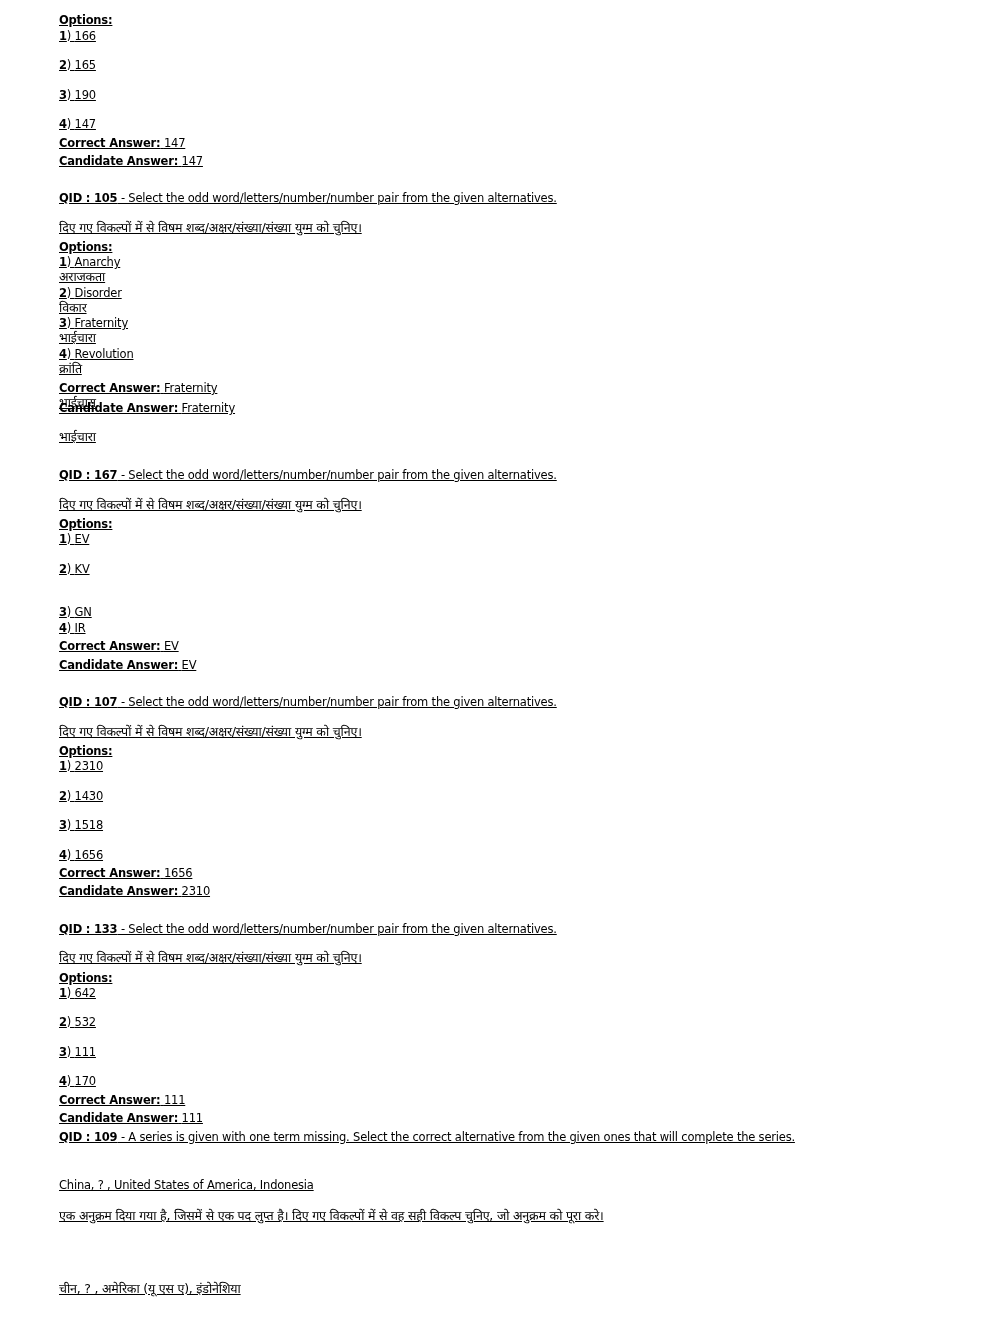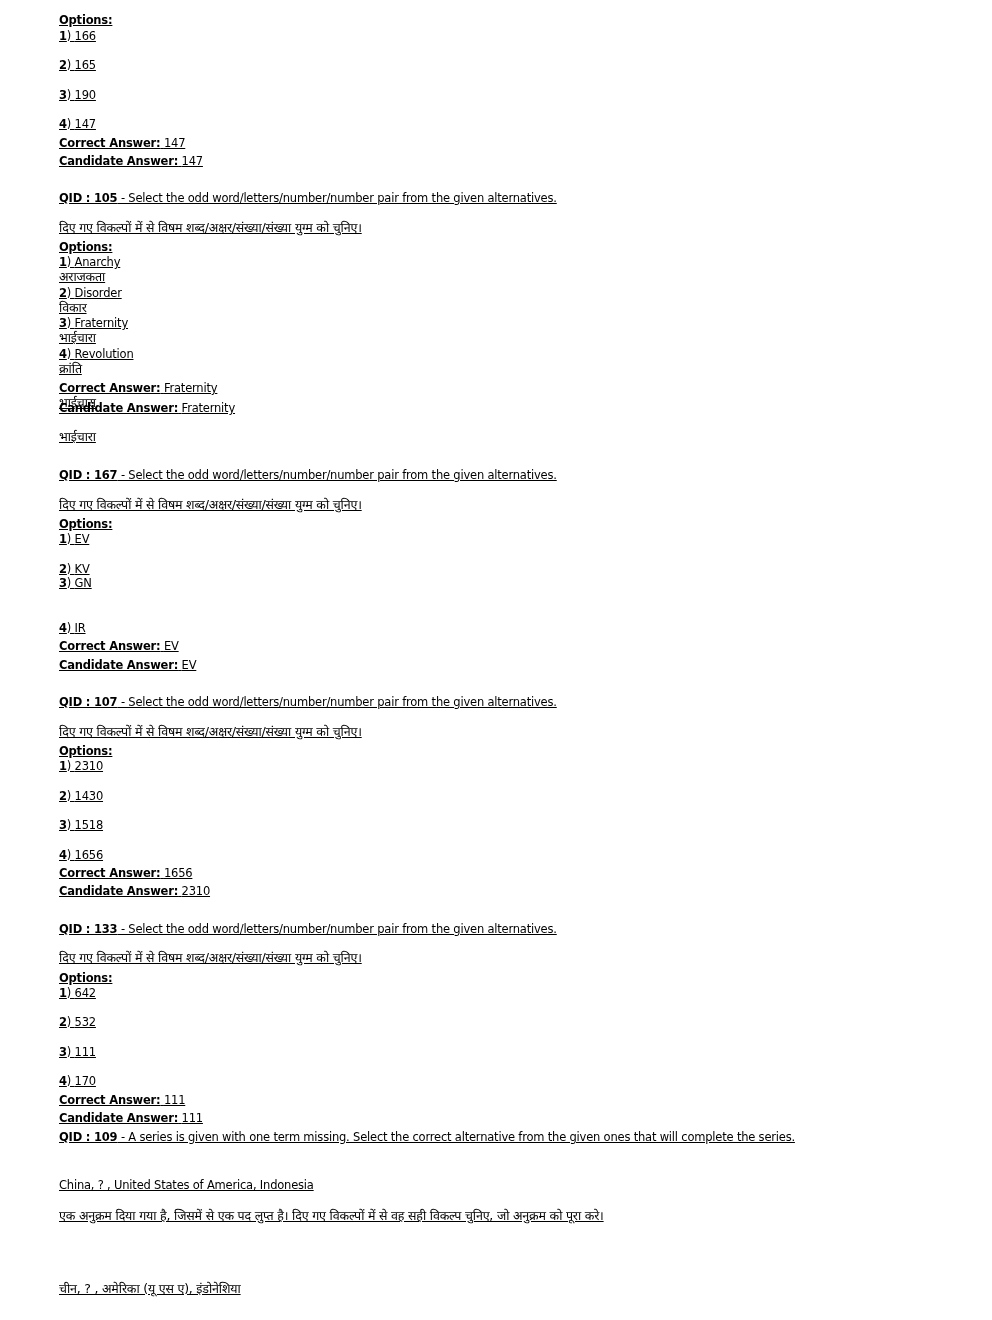--- a/index.html
+++ b/index.html
@@ -39,21 +39,21 @@
   <div class="ln" style="top:401px"><span class="b">Candidate Answer:</span> <span>Fraternity</span></div>
   <div class="ln hi" style="top:430px">भाईचारा</div>
 </div>
 
 <div>
   <div class="ln" style="top:468px"><span class="b"><span>QID : </span><span>167</span></span><span> - Select the odd word/letters/number/number pair from the given alternatives.</span></div>
   <div class="ln hi" style="top:498px">दिए गए विकल्पों में से विषम शब्द/अक्षर/संख्या/संख्या युग्म को चुनिए।</div>
   <div class="ln b" style="top:517px">Options:</div>
   <div class="ln" style="top:532px"><span class="b">1</span>) <span>EV</span></div>
   <div class="ln" style="top:562px"><span class="b">2</span>) <span>KV</span></div>
-  <div class="ln" style="top:576px"><span class="b">3</span>) <span>GN</span></div>
+  <div class="ln" style="top:605px"><span class="b">3</span>) <span>GN</span></div>
   <div class="ln" style="top:621px"><span class="b">4</span>) <span>IR</span></div>
   <div class="ln" style="top:639px"><span class="b">Correct Answer:</span> <span>EV</span></div>
   <div class="ln" style="top:658px"><span class="b">Candidate Answer:</span> <span>EV</span></div>
 </div>
 
 <div>
   <div class="ln" style="top:695px"><span class="b"><span>QID : </span><span>107</span></span><span> - Select the odd word/letters/number/number pair from the given alternatives.</span></div>
   <div class="ln hi" style="top:725px">दिए गए विकल्पों में से विषम शब्द/अक्षर/संख्या/संख्या युग्म को चुनिए।</div>
   <div class="ln b" style="top:744px">Options:</div>
   <div class="ln" style="top:759px"><span class="b">1</span>) <span>2310</span></div>

